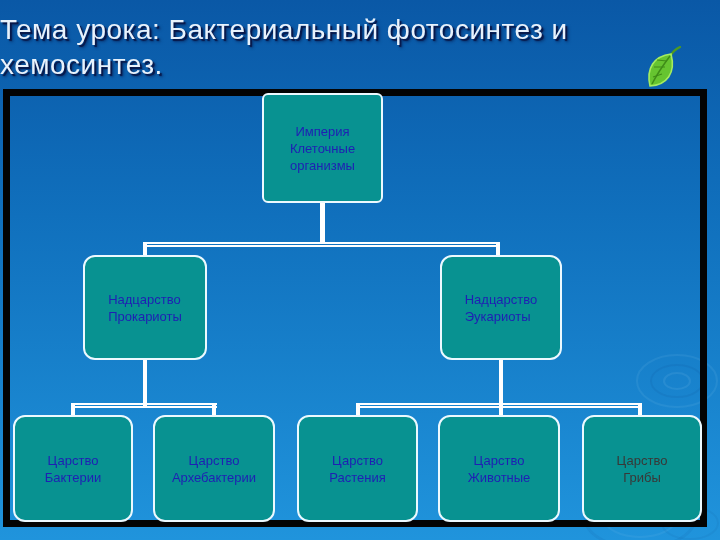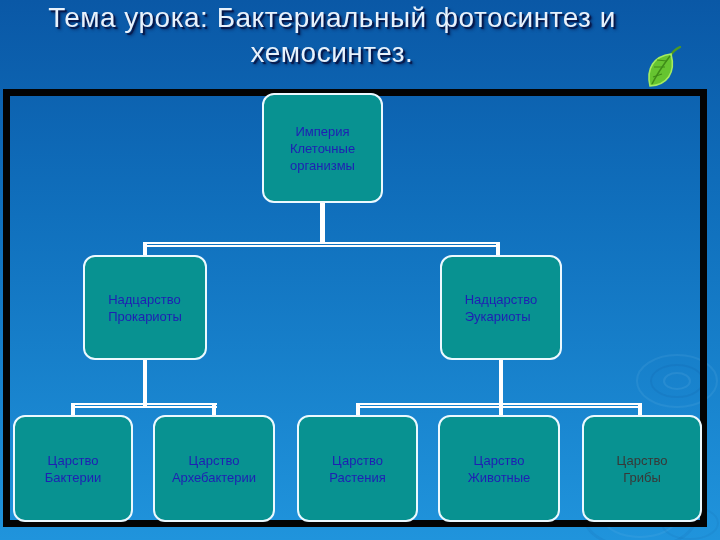--- a/index.html
+++ b/index.html
@@ -2,22 +2,22 @@
 <html><head>
 <meta charset="utf-8">
 <style>
   html,body{margin:0;padding:0;}
   .slide{
     position:relative; width:720px; height:540px; overflow:hidden;
     background:linear-gradient(180deg,#0a58a6 0%,#1070bd 40%,#2094dc 100%);
     font-family:"Liberation Sans", sans-serif;
   }
   .title{
-    position:absolute; left:0; top:0; width:664px; z-index:5;
-    text-align:center; white-space:pre-line;
+    position:absolute; left:0; top:12px; width:664px; z-index:5;
+    text-align:left; white-space:pre-line;
     font-size:28px; line-height:35px; color:#e8f2fc; letter-spacing:.5px;
     text-shadow:2px 2px 1px rgba(8,18,64,.9), 3px 3px 3px rgba(8,18,64,.5);
   }
   .leaf{ position:absolute; left:643px; top:46px; z-index:5; }
   .ripple{ position:absolute; z-index:0; opacity:.45; }
   .frame{
     position:absolute; left:3px; top:89px; width:704px; height:438px;
     border:7px solid #030303; box-sizing:border-box; z-index:1;
   }
   .conn{ position:absolute; z-index:2; }
@@ -74,21 +74,21 @@
   <div class="conn vline" style="left:143px; top:358px; width:4px; height:48px;"></div>
   <div class="conn hline" style="left:71px; top:403px; width:146px;"></div>
   <div class="conn vline" style="left:71px;  top:403px; width:4px; height:14px;"></div>
   <div class="conn vline" style="left:212px; top:403px; width:4px; height:14px;"></div>
 
   <div class="conn vline" style="left:499px; top:358px; width:4px; height:59px;"></div>
   <div class="conn hline" style="left:356px; top:403px; width:286px;"></div>
   <div class="conn vline" style="left:356px; top:403px; width:4px; height:14px;"></div>
   <div class="conn vline" style="left:638px; top:403px; width:4px; height:14px;"></div>
 
-  <div class="node" style="left:262px; top:93px;  width:121px; height:110px; border-radius:12px;">Империя
+  <div class="node" style="left:262px; top:93px;  width:121px; height:110px; border-radius:6px;">Империя
 Клеточные
 организмы</div>
 
   <div class="node align-left" style="left:83px;  top:255px; width:124px; height:105px;">Надцарство
 Прокариоты</div>
   <div class="node align-left" style="left:440px; top:255px; width:122px; height:105px;">Надцарство
 Эукариоты</div>
 
   <div class="node" style="left:13px;  top:415px; width:120px; height:107px;">Царство
 Бактерии</div>

